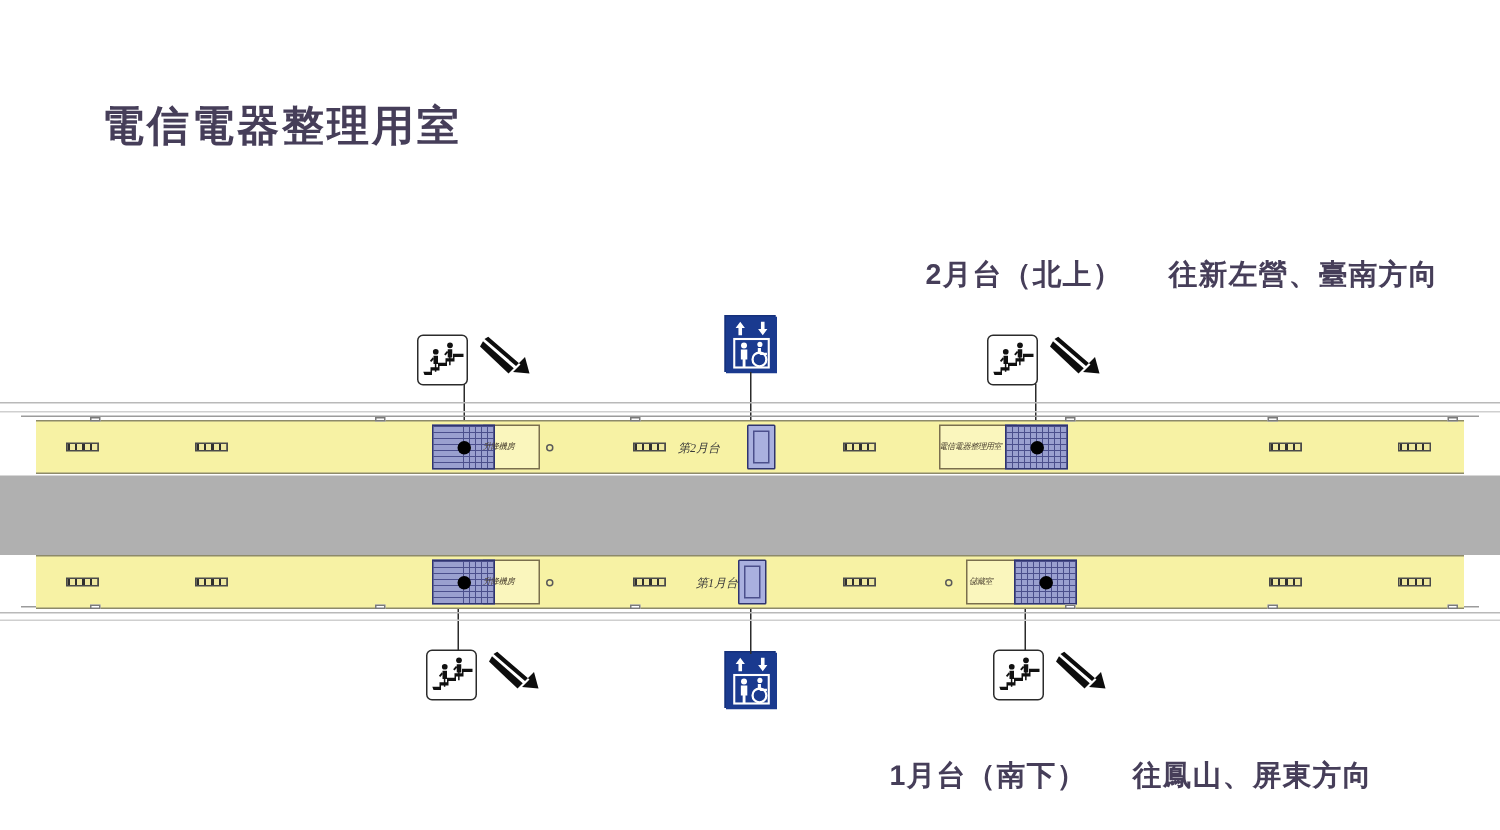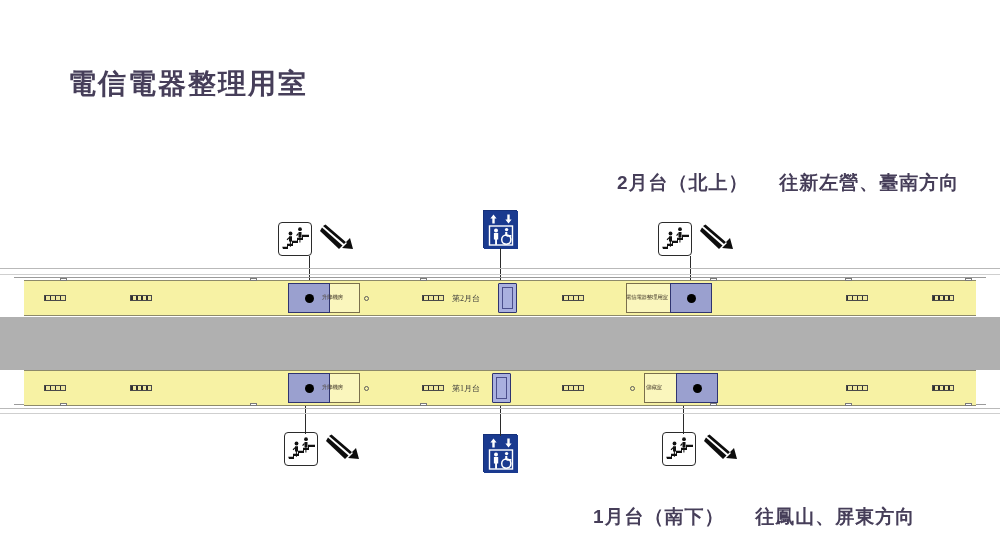--- a/index.html
+++ b/index.html
@@ -42,20 +42,21 @@
   .direction-caption.bottom { left: 593px; top: 504px; }
   .direction-caption .gap { display: inline-block; width: 18px; }
 
   
   .diagram {
     position: absolute;
     left: 0;
     top: 265px;
     width: 996px;
     height: 150px;
+    font-style: italic;
   }
 
   
   .guide-line {
     position: absolute;
     left: 0;
     width: 1000px;
     height: 1px;
     background: #b9b9b9;
   }
@@ -100,21 +101,21 @@
 
   
   .plan-label {
     position: absolute;
     font-size: 8px;
     color: #3a3a3a;
     white-space: nowrap;
     font-family: "Liberation Serif", "DejaVu Serif", serif;
   }
   .plan-label.pl2 { left: 452px; top: 28px; }
-  .plan-label.pl1 { left: 452px; top: 118px; }
+  .plan-label.pl1 { left: 464px; top: 118px; }
 
   .room-label {
     position: absolute;
     font-size: 5.5px;
     color: #4a4030;
     white-space: nowrap;
     font-family: "Liberation Serif", "DejaVu Serif", serif;
     letter-spacing: -0.3px;
   }
   .room-label.r-a { left: 322px; top: 29px; }

